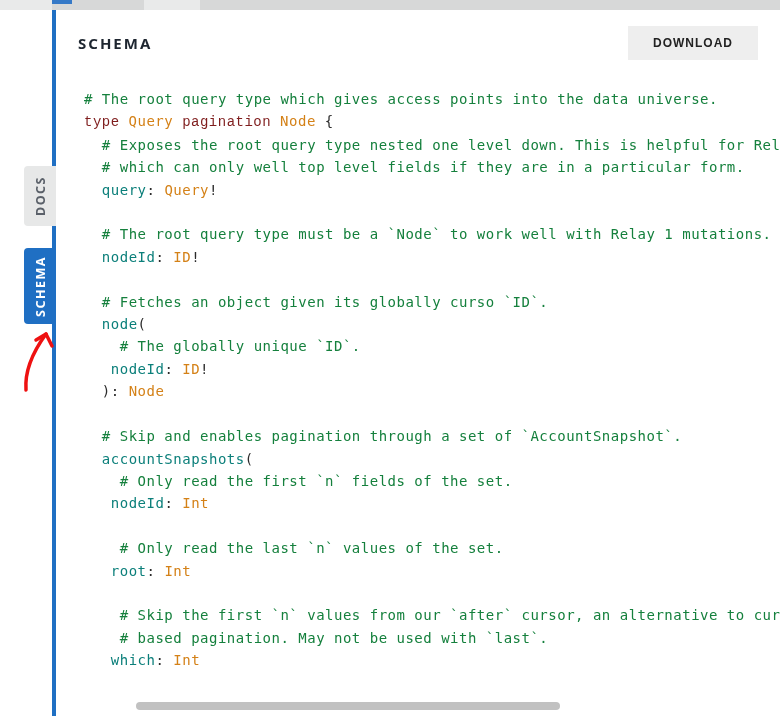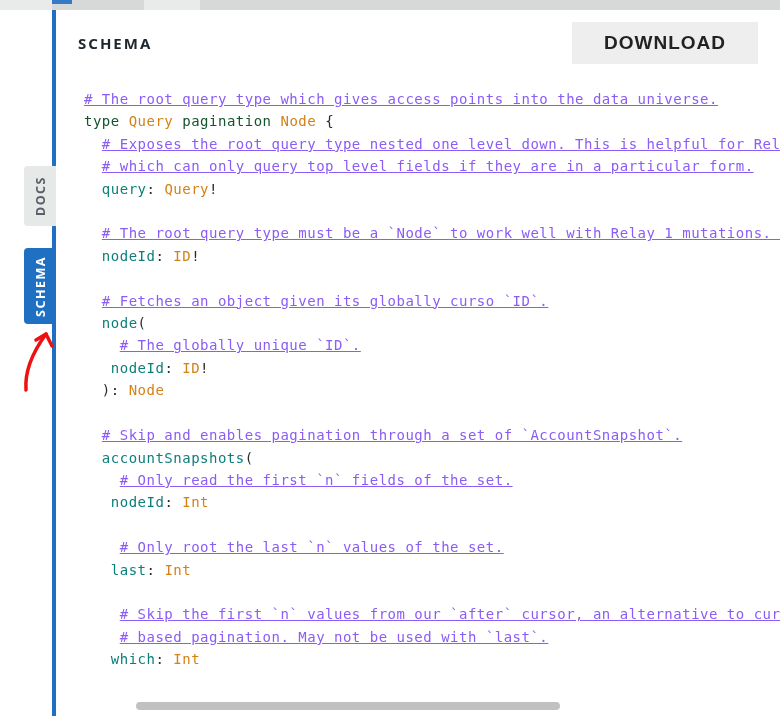--- a/index.html
+++ b/index.html
@@ -7,25 +7,25 @@
   .bg { position: absolute; inset: 0; background: #e9eaea; }
   .bg-white { position: absolute; top: 10px; left: 0; right: 0; bottom: 0; background: #fff; }
   .topstrip { position: absolute; top: 0; left: 0; right: 0; height: 10px; background: #e9eaea; }
   .topstrip .seg1 { position: absolute; left: 52px; top: 0; width: 92px; height: 10px; background: #d7d8d8; }
   .topstrip .seg1b { position: absolute; left: 52px; top: 0; width: 20px; height: 4px; background: #3579c7; }
   .topstrip .seg2 { position: absolute; left: 200px; top: 0; right: 0; height: 10px; background: #d7d8d8; }
   .panel { position: absolute; left: 56px; top: 10px; right: 0; bottom: 0; background: #fff; }
   .blue-rail { position: absolute; left: 52px; top: 10px; width: 4px; bottom: 0; background: #1f6fc3; z-index: 5; }
   .header { position: absolute; top: 0; left: 0; right: 0; height: 65px; padding: 0 22px; display: flex; align-items: center; justify-content: space-between; }
   .header-title { font-size: 15px; font-weight: 700; letter-spacing: 2px; color: #1e2630; }
-  .download-btn { background: #eeeeee; color: #222; font-size: 19px; font-weight: 600; letter-spacing: 1px; border: none; padding: 10px 32px; cursor: pointer; }
+  .download-btn { background: #eeeeee; color: #222; font-size: 12px; font-weight: 600; letter-spacing: 1px; border: none; padding: 10px 25px; cursor: pointer; }
   .code-area { position: absolute; top: 78px; left: 0; right: 0; bottom: 20px; overflow: hidden; padding-left: 28px; }
   .code { font-family: ui-monospace, SFMono-Regular, Menlo, Consolas, monospace; font-size: 14px; line-height: 22.4px; white-space: pre; letter-spacing: 0.5px; color: #111; }
-  .c-comment { color: #8b5cf6; text-decoration: underline; }
-  .c-keyword { color: #14532d; }
+  .c-comment { color: #15803d; }
+  .c-keyword { color: #7f1d1d; font-family: Liberation Mono, monospace; }
   .c-ident { color: #0b7f7a; }
   .c-type { color: #d48117; }
   .c-punct { color: #2b2b2b; }
   .c-bang { color: #2b2b2b; }
   .scrollbar-h { position: absolute; left: 80px; right: 20px; bottom: 6px; height: 8px; background: transparent; }
   .scrollbar-h .thumb { position: absolute; left: 0; top: 0; width: 68%; height: 8px; background: #c1c1c1; border-radius: 4px; }
 
   
   .tab { position: absolute; left: 24px; width: 32px; border-top-left-radius: 4px; border-bottom-left-radius: 4px; display: flex; align-items: center; justify-content: center; cursor: pointer; z-index: 6; }
   .tab span { writing-mode: vertical-rl; transform: rotate(180deg); font-size: 12.5px; font-weight: 700; letter-spacing: 1.5px; }
@@ -63,39 +63,39 @@
 <div class="panel">
   <div class="header">
     <div class="header-title">SCHEMA</div>
     <button class="download-btn">DOWNLOAD</button>
   </div>
 
   <div class="code-area">
 <div class="code"><span class="c-comment"># The root query type which gives access points into the data universe.</span>
 <span class="c-keyword">type</span> <span class="c-type">Query</span> <span class="c-keyword">pagination</span> <span class="c-type">Node</span><span class="c-punct"> {</span>
   <span class="c-comment"># Exposes the root query type nested one level down. This is helpful for Relay</span>
-  <span class="c-comment"># which can only query top level fields if they are in a particular form.</span>
+  <span class="c-comment"># which can only well top level fields if they are in a particular form.</span>
   <span class="c-ident">query</span><span class="c-punct">: </span><span class="c-type">Query</span><span class="c-bang">!</span>
 
   <span class="c-comment"># The root query type must be a `Node` to work well with Relay 1 mutations. Th</span>
   <span class="c-ident">nodeId</span><span class="c-punct">: </span><span class="c-type">ID</span><span class="c-bang">!</span>
 
   <span class="c-comment"># Fetches an object given its globally curso `ID`.</span>
   <span class="c-ident">node</span><span class="c-punct">(</span>
     <span class="c-comment"># The globally unique `ID`.</span>
    <span class="c-ident">nodeId</span><span class="c-punct">: </span><span class="c-type">ID</span><span class="c-bang">!</span>
   <span class="c-punct">): </span><span class="c-type">Node</span>
 
   <span class="c-comment"># Skip and enables pagination through a set of `AccountSnapshot`.</span>
   <span class="c-ident">accountSnapshots</span><span class="c-punct">(</span>
     <span class="c-comment"># Only read the first `n` fields of the set.</span>
    <span class="c-ident">nodeId</span><span class="c-punct">: </span><span class="c-type">Int</span>
 
-    <span class="c-comment"># Only root the last `n` values of the set.</span>
-   <span class="c-ident">last</span><span class="c-punct">: </span><span class="c-type">Int</span>
+    <span class="c-comment"># Only read the last `n` values of the set.</span>
+   <span class="c-ident">root</span><span class="c-punct">: </span><span class="c-type">Int</span>
 
     <span class="c-comment"># Skip the first `n` values from our `after` cursor, an alternative to curso</span>
     <span class="c-comment"># based pagination. May not be used with `last`.</span>
    <span class="c-ident">which</span><span class="c-punct">: </span><span class="c-type">Int</span>
 </div>
   </div>
 
   <div class="scrollbar-h">
     <div class="thumb"></div>
   </div>

